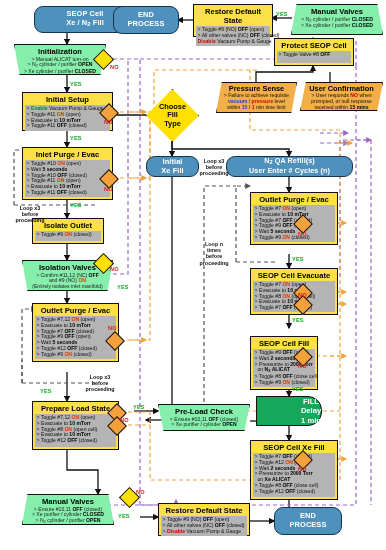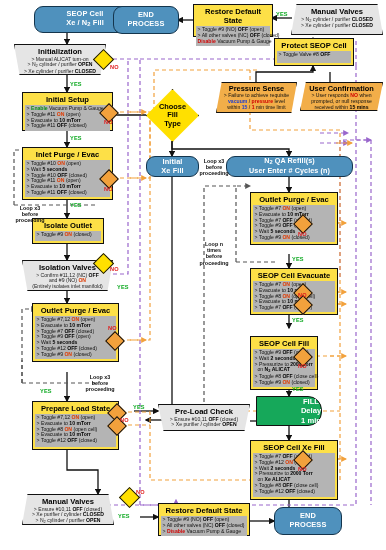--- a/index.html
+++ b/index.html
@@ -33,21 +33,21 @@
   }
   .proc .bd{
     background:#b4b4b4;margin:0 1.6px 1.6px;padding:1px 2px 1.5px;
     border:0;flex:1;
   }
   .proc .bd div{
     font-size:5.1px;line-height:5.8px;color:#111;white-space:nowrap;
   }
   
   .trapz{
-    background:#e5e5e5;border:1.4px solid #111;
+    background:#86efac;border:1.4px solid #111;
     display:flex;flex-direction:column;
     clip-path:polygon(6% 0,94% 0,100% 100%,0 100%);
   }
   .trapz.rev{clip-path:polygon(0 0,100% 0,94% 100%,6% 100%);}
   .trapz .hd{
     color:#000;font-weight:bold;font-size:7.6px;line-height:9px;
     text-align:center;padding:1.5px 1px 1px;
   }
   .trapz .bd div{
     font-size:5.1px;line-height:5.9px;color:#1c1c1c;white-space:nowrap;

